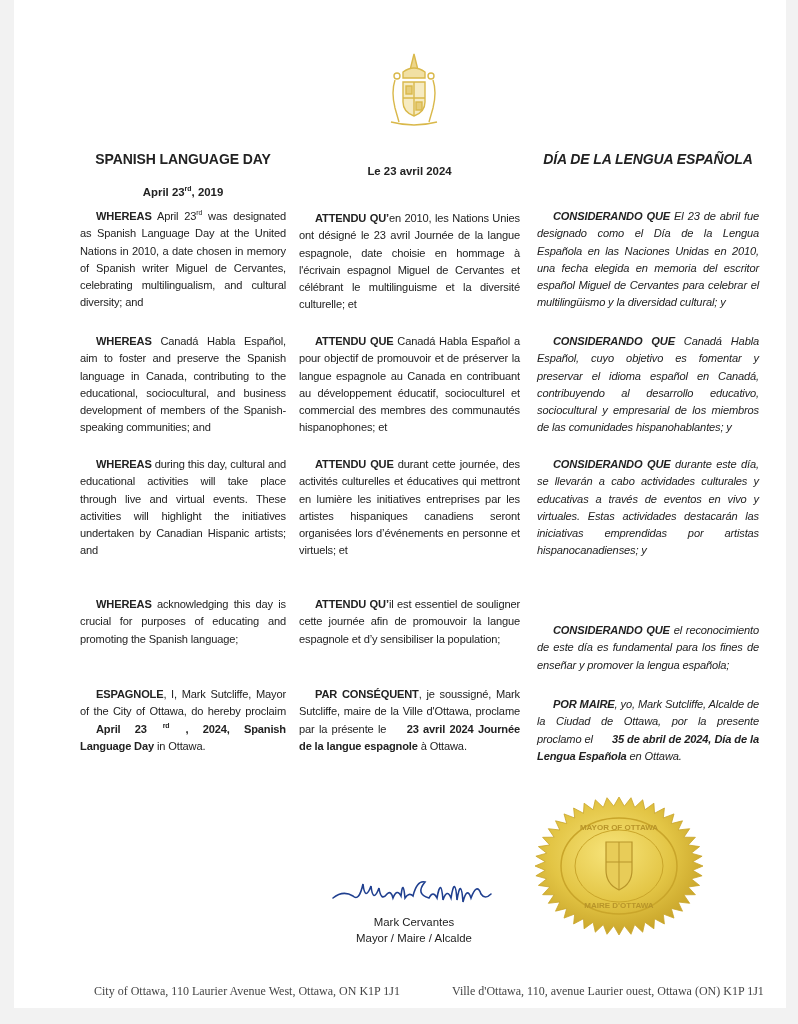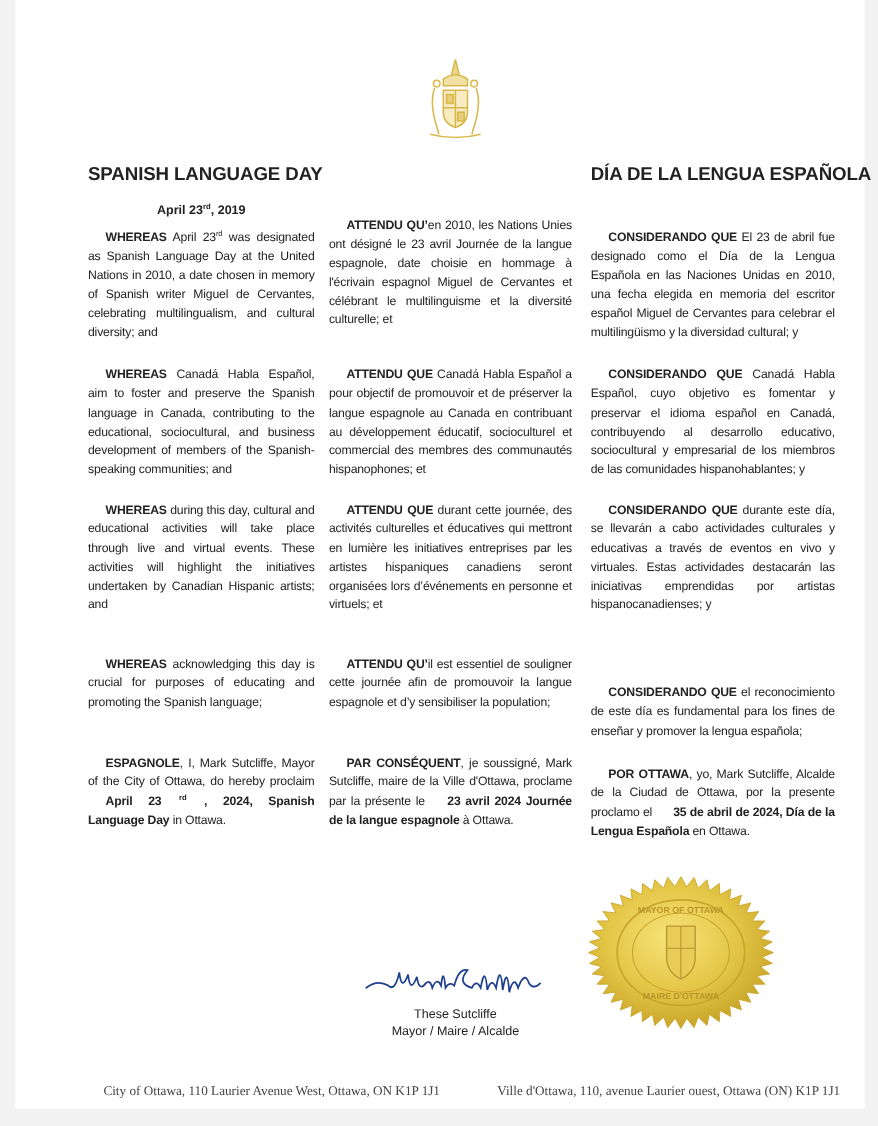--- a/index.html
+++ b/index.html
@@ -10,23 +10,23 @@
       color: #222;
     }
     .page {
       position: absolute; left: 14px; top: 0; width: 772px; height: 1008px;
       background: #ffffff;
     }
     .crest { position: absolute; left: 369px; top: 52px; width: 62px; height: 76px; }
     .col { position: absolute; top: 150px; }
     .col-en { left: 66px; width: 206px; }
     .col-fr { left: 285px; width: 221px; }
-    .col-es { left: 523px; width: 222px; }
+    .col-es { left: 523px; width: 222px; font-style: italic; }
     .heading {
-      text-align: center; font-weight: bold; font-size: 17px; letter-spacing: -0.1px;
+      text-align: center; font-weight: bold; font-size: 14px; letter-spacing: -0.1px;
       height: 18px; line-height: 18px; white-space: nowrap;
     }
     .date {
       text-align: center; font-weight: bold; font-size: 11.4px;
       margin-top: 12px; height: 18px; line-height: 18px; white-space: nowrap;
     }
     .date sup { font-size: 7px; }
     .para {
       position: absolute; left: 0; right: 0;
       font-size: 11.1px; line-height: 17.3px; text-align: justify;
@@ -71,34 +71,35 @@
     <div class="heading">SPANISH LANGUAGE DAY</div>
     <div class="date"><span>April 23</span><sup>rd</sup><span>, 2019</span></div>
     <div class="para" style="top:58px"><b>WHEREAS</b><span> April 23</span><sup>rd</sup><span> was designated as Spanish Language Day at the United Nations in 2010, a date chosen in memory of Spanish writer Miguel de Cervantes, celebrating multilingualism, and cultural diversity; and</span></div>
     <div class="para" style="top:183px"><b>WHEREAS</b><span> Canadá Habla Español, aim to foster and preserve the Spanish language in Canada, contributing to the educational, sociocultural, and business development of members of the Spanish-speaking communities; and</span></div>
     <div class="para" style="top:306px"><b>WHEREAS</b><span> during this day, cultural and educational activities will take place through live and virtual events. These activities will highlight the initiatives undertaken by Canadian Hispanic artists; and</span></div>
     <div class="para" style="top:446px"><b>WHEREAS</b><span> acknowledging this day is crucial for purposes of educating and promoting the Spanish language;</span></div>
     <div class="para" style="top:536px"><b>ESPAGNOLE</b><span>, I, Mark Sutcliffe, Mayor of the City of Ottawa, do hereby proclaim </span><b>April 23</b><b><sup>rd</sup></b><b>, 2024, Spanish Language Day</b><span> in Ottawa.</span></div>
   </div>
 
   <div class="col col-fr">
-    <div class="para" style="top:47px"><b>ATTENDU QU’</b><span>en 2010, les Nations Unies ont désigné le 23 avril Journée de la langue espagnole, date choisie en hommage à l'écrivain espagnol Miguel de Cervantes et célébrant le multilinguisme et la diversité culturelle; et</span></div>
+    <div class="date">Le 23 avril 2024</div>
+    <div class="para" style="top:60px"><b>ATTENDU QU’</b><span>en 2010, les Nations Unies ont désigné le 23 avril Journée de la langue espagnole, date choisie en hommage à l'écrivain espagnol Miguel de Cervantes et célébrant le multilinguisme et la diversité culturelle; et</span></div>
     <div class="para" style="top:183px"><b>ATTENDU QUE</b><span> Canadá Habla Español a pour objectif de promouvoir et de préserver la langue espagnole au Canada en contribuant au développement éducatif, socioculturel et commercial des membres des communautés hispanophones; et</span></div>
     <div class="para" style="top:306px"><b>ATTENDU QUE</b><span> durant cette journée, des activités culturelles et éducatives qui mettront en lumière les initiatives entreprises par les artistes hispaniques canadiens seront organisées lors d’événements en personne et virtuels; et</span></div>
     <div class="para" style="top:446px"><b>ATTENDU QU’</b><span>il est essentiel de souligner cette journée afin de promouvoir la langue espagnole et d’y sensibiliser la population;</span></div>
     <div class="para" style="top:536px"><b>PAR CONSÉQUENT</b><span>, je soussigné, Mark Sutcliffe, maire de la Ville d'Ottawa, proclame par la présente le </span><b>23 avril 2024  Journée de la langue espagnole</b><span> à Ottawa.</span></div>
   </div>
 
   <div class="col col-es">
     <div class="heading">DÍA DE LA LENGUA ESPAÑOLA</div>
     <div class="para" style="top:58px"><b>CONSIDERANDO QUE</b><span> El 23 de abril fue designado como el Día de la Lengua Española en las Naciones Unidas en 2010, una fecha elegida en memoria del escritor español Miguel de Cervantes para celebrar el multilingüismo y la diversidad cultural; y</span></div>
     <div class="para" style="top:183px"><b>CONSIDERANDO QUE</b><span> Canadá Habla Español, cuyo objetivo es fomentar y preservar el idioma español en Canadá, contribuyendo al desarrollo educativo, sociocultural y empresarial de los miembros de las comunidades hispanohablantes; y</span></div>
     <div class="para" style="top:306px"><b>CONSIDERANDO QUE</b><span> durante este día, se llevarán a cabo actividades culturales y educativas a través de eventos en vivo y virtuales. Estas actividades destacarán las iniciativas emprendidas por artistas hispanocanadienses; y</span></div>
     <div class="para" style="top:472px"><b>CONSIDERANDO QUE</b><span> el reconocimiento de este día es fundamental para los fines de enseñar y promover la lengua española;</span></div>
-    <div class="para" style="top:546px"><b>POR OTTAWA</b><span>, yo, Mark Sutcliffe, Alcalde de la Ciudad de Ottawa, por la presente proclamo el </span><b>35 de abril de 2024, Día de la Lengua Española</b><span> en Ottawa.</span></div>
+    <div class="para" style="top:546px"><b>POR MAIRE</b><span>, yo, Mark Sutcliffe, Alcalde de la Ciudad de Ottawa, por la presente proclamo el </span><b>35 de abril de 2024, Día de la Lengua Española</b><span> en Ottawa.</span></div>
   </div>
 
   <svg class="seal" viewBox="0 0 170 140">
     <defs>
       <radialGradient id="sealGrad" cx="45%" cy="40%" r="60%">
         <stop offset="0%" stop-color="#f7e47a"></stop>
         <stop offset="60%" stop-color="#e3c545"></stop>
         <stop offset="100%" stop-color="#c9a52a"></stop>
       </radialGradient>
     </defs>
@@ -108,19 +109,19 @@
     <path d="M72 46 L98 46 L98 74 Q98 88 85 94 Q72 88 72 74 Z" fill="#e8cc58" stroke="#b8952a" stroke-width="1.2"></path>
     <path d="M85 46 L85 94 M72 66 L98 66" stroke="#b8952a" stroke-width="1"></path>
     <text x="85" y="34" text-anchor="middle" font-size="8" font-weight="bold" fill="#b8952a" font-family="Liberation Sans, sans-serif">MAYOR OF OTTAWA</text>
     <text x="85" y="112" text-anchor="middle" font-size="8" font-weight="bold" fill="#b8952a" font-family="Liberation Sans, sans-serif">MAIRE D'OTTAWA</text>
   </svg>
 
   <div class="sig-block">
     <svg class="signature" viewBox="0 0 170 46">
       <path d="M4 30 Q14 22 24 28 Q30 34 34 16 Q36 34 42 18 Q44 36 50 20 Q52 34 58 26 Q62 22 64 30 Q68 20 72 28 Q74 10 76 30 Q80 24 84 28 Q88 12 96 14 Q86 26 100 30 Q104 22 108 30 Q112 8 114 32 Q118 20 122 30 Q126 6 128 32 Q132 8 134 34 Q138 18 142 30 Q148 14 152 26 Q156 32 162 26" fill="none" stroke="#1f3f8f" stroke-width="1.6" stroke-linecap="round"></path>
     </svg>
-    <div class="sig-name">These Sutcliffe</div>
+    <div class="sig-name">Mark Cervantes</div>
     <div class="sig-title">Mayor / Maire / Alcalde</div>
   </div>
 
   <div class="footer footer-en">City of Ottawa, 110 Laurier Avenue West, Ottawa, ON   K1P 1J1</div>
   <div class="footer footer-fr">Ville d'Ottawa, 110, avenue Laurier ouest, Ottawa (ON)  K1P 1J1</div>
 </div>
 
 </body></html>

